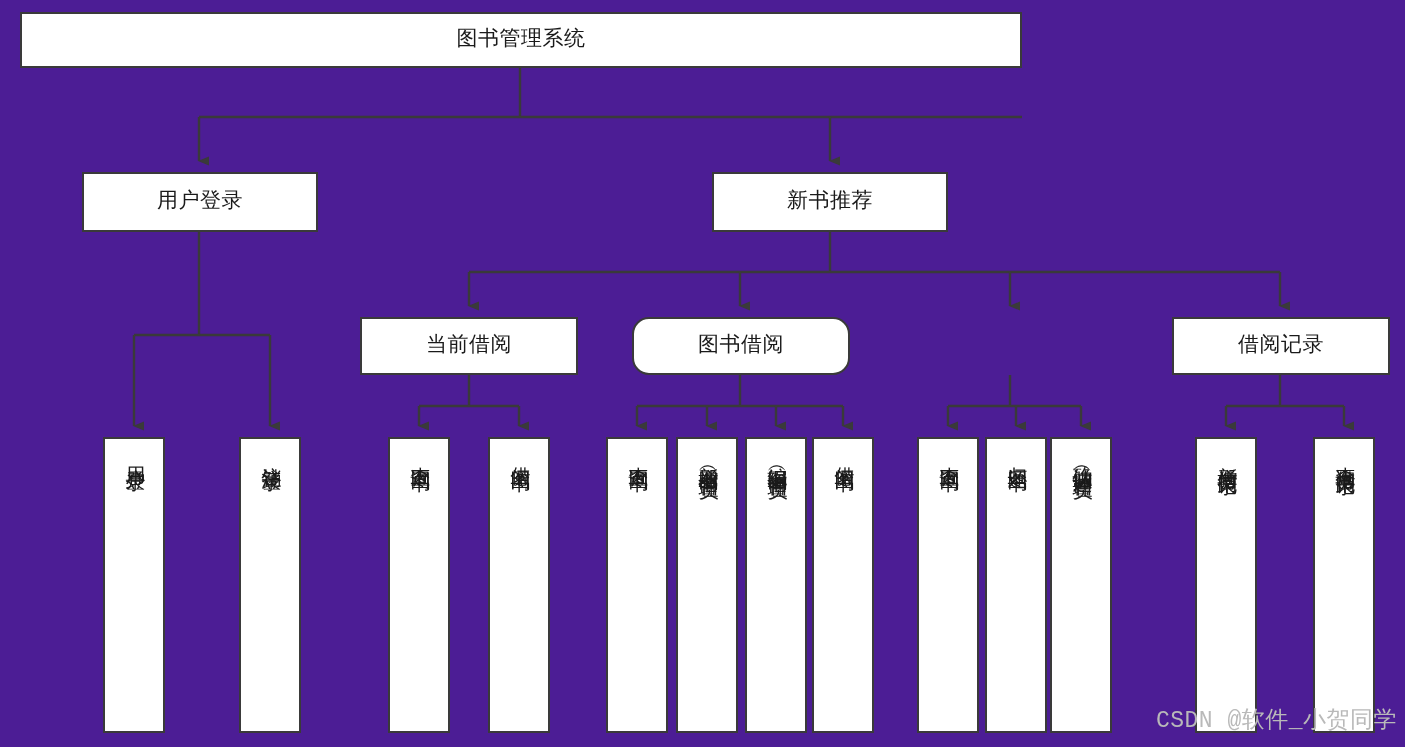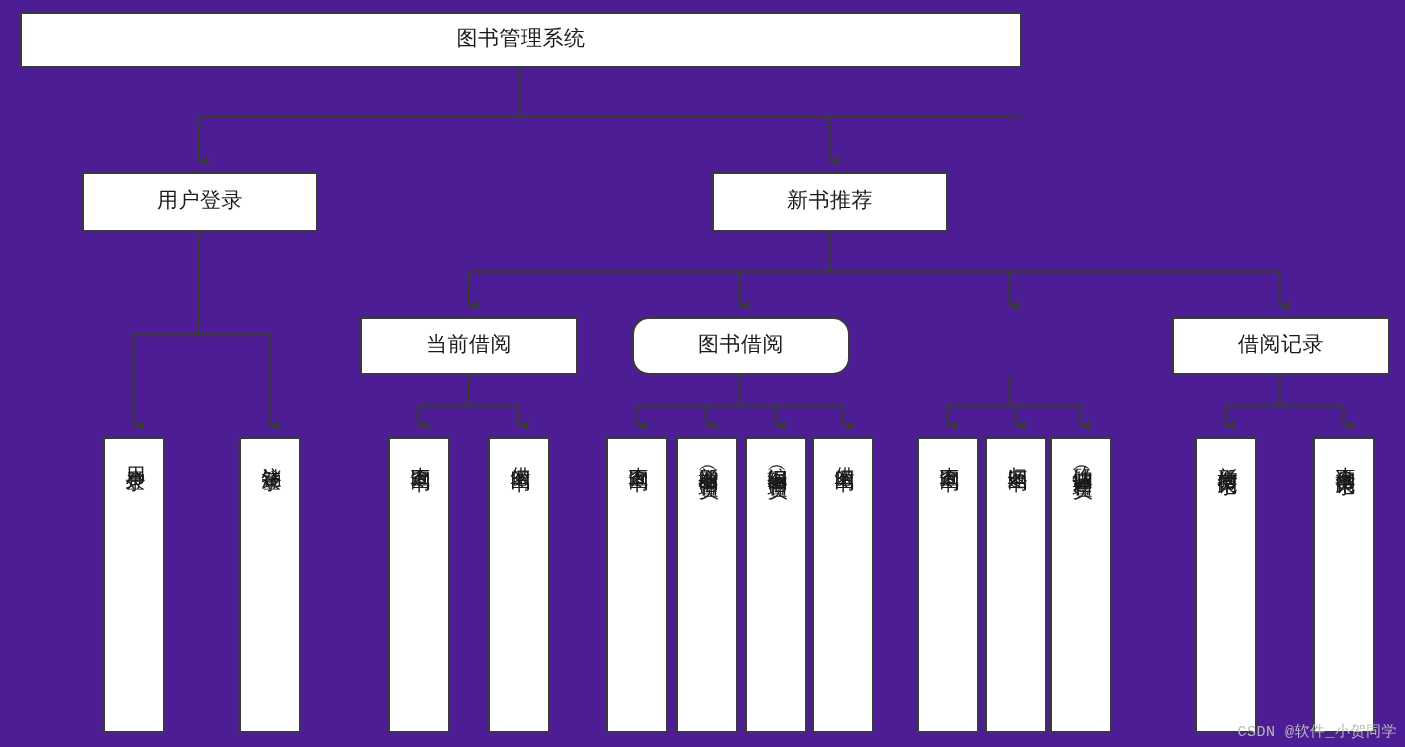--- a/index.html
+++ b/index.html
@@ -51,22 +51,22 @@
     writing-mode: vertical-rl;
     text-orientation: upright;
     white-space: nowrap;
     font-size: 20px;
     letter-spacing: 2px;
     line-height: 1;
   }
   .watermark {
     position: absolute;
     right: 8px;
-    bottom: 6px;
-    font-size: 15px;
+    bottom: 12px;
+    font-size: 23px;
     color: #b9b9b9;
     white-space: nowrap;
     letter-spacing: 0.5px;
     pointer-events: none;
   }
 </style>
 </head>
 <body>
 
 <div id="canvas">

